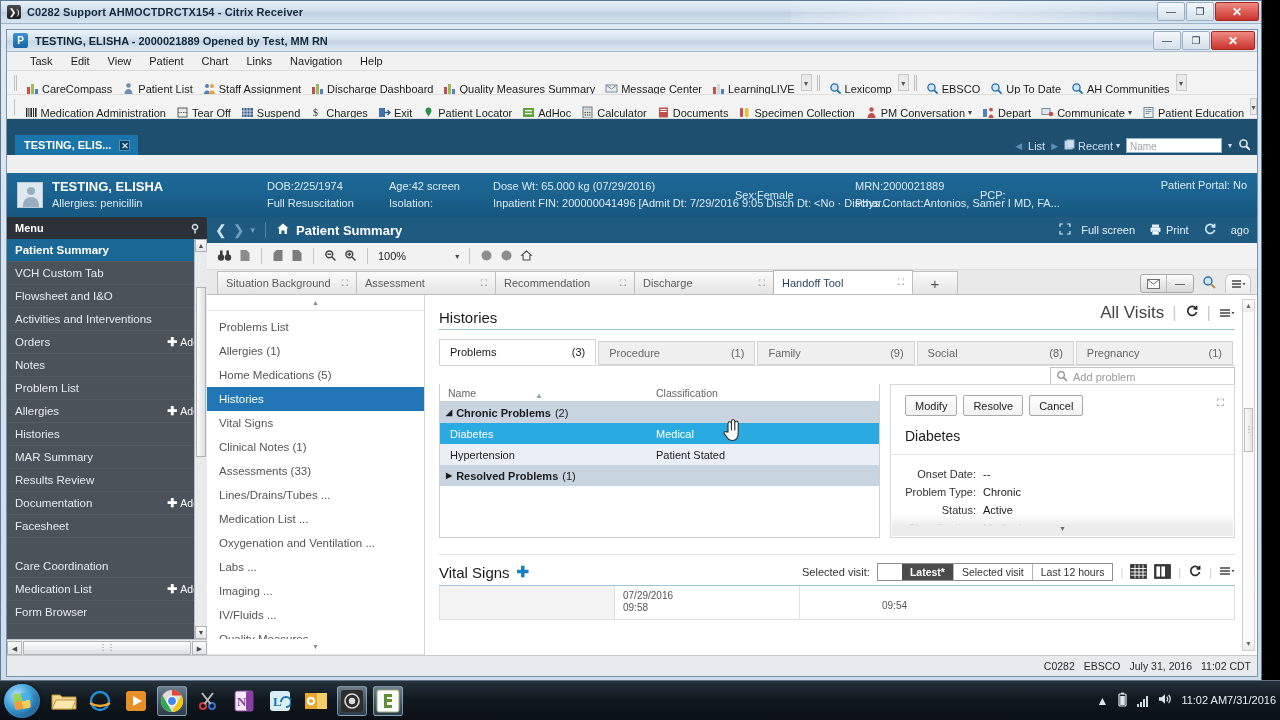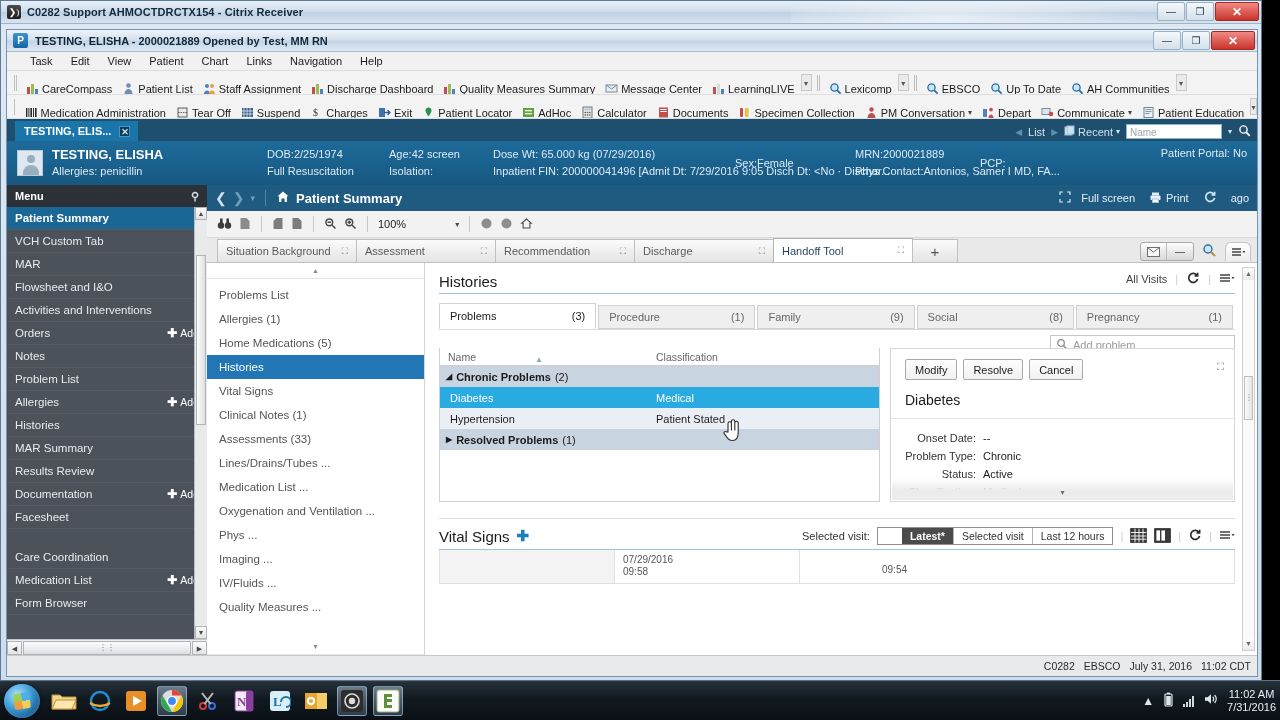--- a/index.html
+++ b/index.html
@@ -78,32 +78,32 @@
   }
   .tbtn{display:flex;align-items:center;gap:3px;padding:1px 4px;font-size:11px;color:#1b1b1b;margin-top:12px;}
   .tbtn .ic{width:13px;height:13px;display:inline-block;flex:0 0 13px;}
   .sep{width:1px;height:16px;background:#c6c6c6;margin:0 3px;}
   .grip{width:3px;height:16px;background:
      linear-gradient(90deg,#b9b9b9 1px, transparent 1px) 0 0/2px 2px;
      opacity:.9;margin:0 3px;}
   .chev{font-size:8px;color:#555;border:1px solid #c9c9c9;background:#eaeaea;width:11px;height:17px;line-height:17px;text-align:center;}
 
   
-  .pt-tabrow{height:22px;background:#1f4f6e;display:flex;align-items:flex-end;padding-left:8px;position:relative;}
+  .pt-tabrow{height:36px;background:#1f4f6e;display:flex;align-items:flex-end;padding-left:8px;position:relative;}
   .pt-tab{
     background:#1a75ab;color:#fff;font-size:11px;font-weight:bold;
     padding:3px 8px 3px 9px;display:flex;align-items:center;gap:8px;height:20px;
   }
   .pt-tab .x{width:11px;height:11px;background:#0d3f5c;color:#cfe6f5;font-size:9px;line-height:11px;text-align:center;border:1px solid #4a93c1;}
   .pt-tabrow .right{position:absolute;right:6px;bottom:2px;display:flex;align-items:center;gap:6px;color:#cfe3f2;font-size:11px;}
   .pt-search{width:96px;height:15px;background:#fff;border:1px solid #8fb5cd;font-size:10px;color:#9aa7ae;padding:0 3px;line-height:15px;}
 
   .pt-banner{
     height:44px;background:linear-gradient(180deg,#1d6a99 0%,#1b6391 40%,#17587f 100%);
-    color:#fff;display:flex;align-items:center;padding:0 10px;position:relative;
+    color:#fff;display:flex;align-items:center;padding:0 10px;position:relative;margin-top:18px;
   }
   .avatar{width:26px;height:26px;background:#dfe8ef;border:1px solid #b9cbd9;margin-right:9px;position:relative;}
   .avatar:before{content:"";position:absolute;left:9px;top:4px;width:8px;height:8px;border-radius:50%;background:#9aaec2;}
   .avatar:after{content:"";position:absolute;left:5px;top:14px;width:16px;height:10px;border-radius:8px 8px 0 0;background:#9aaec2;}
   .pt-col{display:flex;flex-direction:column;justify-content:center;}
   .pt-l1{font-size:12px;font-weight:bold;line-height:17px;white-space:nowrap;}
   .pt-l2{font-size:11px;line-height:17px;color:#dceaf5;white-space:nowrap;}
   .pt-name .pt-l1{font-size:13px;}
 
   
@@ -161,21 +161,21 @@
   .comp-updown{height:16px;display:flex;align-items:center;justify-content:center;color:#888;font-size:8px;border-bottom:1px solid #e6e6e6;}
   .comp-items{flex:1;overflow:hidden;padding-top:4px;}
   .ci{height:24px;display:flex;align-items:center;padding:0 12px;font-size:11.5px;color:#555;position:relative;}
   .ci.sel{background:#2276b5;color:#fff;}
   .ci.sel:after{content:"";position:absolute;right:-9px;top:2px;width:0;height:0;border-top:10px solid transparent;border-bottom:10px solid transparent;border-left:9px solid #2276b5;}
 
   .pane{flex:1;display:flex;flex-direction:column;min-width:0;padding:0 0 0 0;background:#fff;position:relative;overflow:hidden;}
 
   .sec-head{display:flex;align-items:flex-end;justify-content:space-between;padding:8px 22px 0 14px;}
   .sec-title{font-size:15px;color:#1b1b1b;}
-  .sec-head .right{display:flex;align-items:center;gap:8px;font-size:11px;color:#444;padding-bottom:3px;}
+  .sec-head .right{display:flex;align-items:flex-end;gap:8px;font-size:17px;color:#444;padding-bottom:3px;}
   .hr-blue{height:1px;background:#9fc4d8;margin:3px 22px 0 14px;}
 
   .tabs2{display:flex;padding:9px 22px 0 14px;align-items:flex-end;}
   .t2{flex:1;height:24px;background:#efefef;border:1px solid #d2d2d2;display:flex;align-items:center;justify-content:space-between;padding:0 10px;font-size:11px;color:#666;margin-right:2px;}
   .t2.active{background:#fff;border-bottom-color:#fff;color:#1b1b1b;height:26px;}
   .t2row-line{height:1px;background:#d9d9d9;margin:0 22px 0 14px;}
 
   .addprob{position:absolute;right:22px;top:72px;width:185px;height:20px;background:#fff;border:1px solid #c6c6c6;display:flex;align-items:center;gap:5px;padding:0 5px;font-size:11px;color:#9a9a9a;}
 
   .split{display:flex;margin:18px 22px 0 14px;gap:10px;min-height:0;}
@@ -238,21 +238,21 @@
   .startorb{width:36px;height:34px;margin:0 6px 0 4px;border-radius:50%;
     background:radial-gradient(circle at 38% 34%, #bfe4ff 0%, #3f9fd8 42%, #1a5f93 70%, #0c3355 100%);
     box-shadow:0 0 5px rgba(120,200,255,.55) inset, 0 0 4px rgba(0,0,0,.5);
     position:relative;}
   .startorb:after{content:"";position:absolute;left:10px;top:9px;width:16px;height:16px;border-radius:2px;
     background:conic-gradient(from 180deg at 50% 50%, #ff9b2e 0 25%, #9ad24a 0 50%, #46b0e8 0 75%, #ffd34e 0 100%);
     opacity:.92;transform:rotate(-8deg);}
   .tbicon{width:30px;height:30px;margin:0 3px;border-radius:3px;position:relative;display:flex;align-items:center;justify-content:center;}
   .tbicon.active{background:linear-gradient(180deg,rgba(200,225,245,.45),rgba(120,160,195,.3));border:1px solid rgba(190,220,245,.5);}
   .tray{position:absolute;right:4px;display:flex;align-items:center;gap:9px;color:#e9eef2;}
-  .tray .clock{display:flex;flex-direction:column;align-items:center;font-size:11px;line-height:13px;}
+  .tray .clock{display:flex;flex-direction:row;align-items:center;font-size:11px;line-height:13px;}
   .tray .ic{font-size:12px;color:#dde6ec;}
   .sbar{display:flex;align-items:flex-end;gap:1px;height:12px;}
   .sbar i{width:2px;background:#cfd9e0;display:block;}
 </style>
 </head>
 <body>
 
 <div class="screen">
 
   <div class="citrix-window">
@@ -580,23 +580,20 @@
           <div class="menu-head">
             <span>Menu</span>
             <span class="pin">⚲</span>
           </div>
           <div class="menu-list">
             <div class="mi sel">
                 <span>Patient Summary</span>
               </div>
             <div class="mi">
                 <span>VCH Custom Tab</span>
-              </div>
-            <div class="mi">
-                <span>MAR</span>
               </div>
             <div class="mi">
                 <span>Flowsheet and I&amp;O</span>
               </div>
             <div class="mi">
                 <span>Activities and Interventions</span>
               </div>
             <div class="mi">
                 <span>Orders</span>
                 <span class="add">
@@ -814,21 +811,21 @@
                 <div class="ci">
                     <span>Lines/Drains/Tubes ...</span>
                   </div>
                 <div class="ci">
                     <span>Medication List ...</span>
                   </div>
                 <div class="ci">
                     <span>Oxygenation and Ventilation ...</span>
                   </div>
                 <div class="ci">
-                    <span>Phys ...</span>
+                    <span>Labs ...</span>
                   </div>
                 <div class="ci">
                     <span>Imaging ...</span>
                   </div>
                 <div class="ci">
                     <span>IV/Fluids ...</span>
                   </div>
                 <div class="ci">
                     <span>Quality Measures ...</span>
                   </div>

